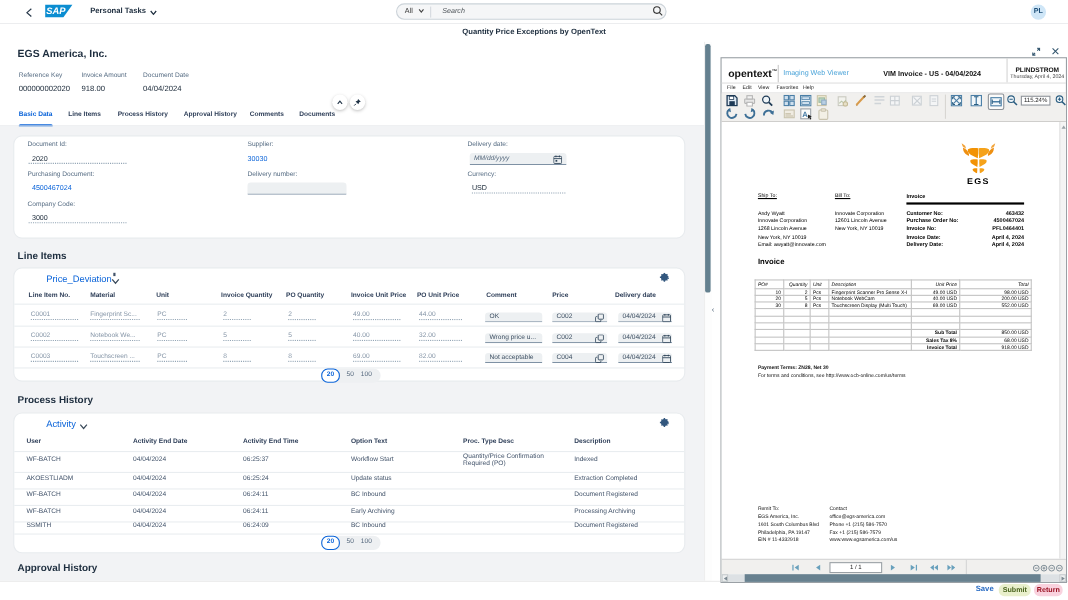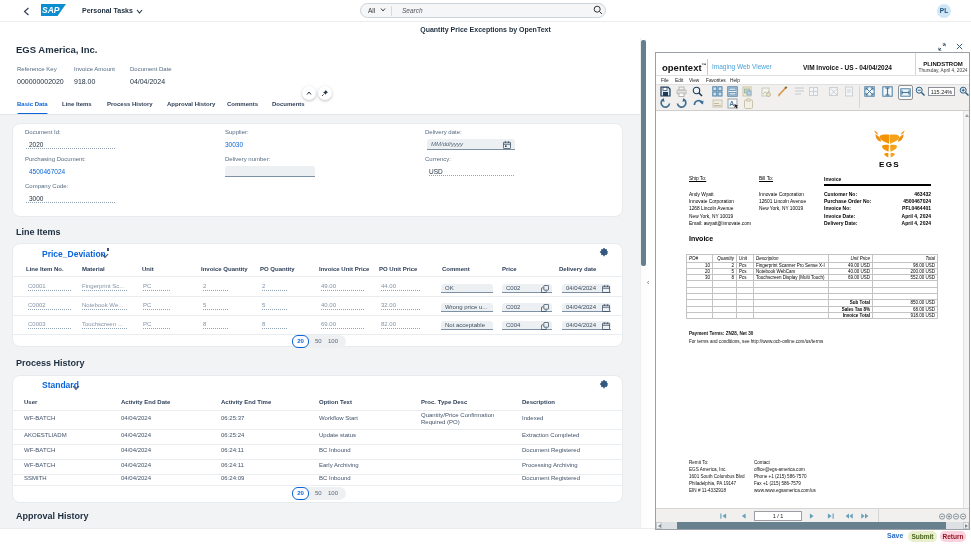--- a/index.html
+++ b/index.html
@@ -11,21 +11,21 @@
   #title2 { position:absolute; left:0; top:22px; width:971px; height:16px; background:#fff; text-align:center; font-size:7px; font-weight:bold; color:#1d2d3e; line-height:15px; }
   
   #lpanel { position:absolute; left:0; top:38px; width:647px; height:490px; background:#fff; }
   #lcontent { position:absolute; left:0; top:77px; width:640px; height:413px; background:#f2f3f5; }
   .card { position:absolute; background:#fff; border-radius:8px; border:1px solid #e8ebee; }
   .lbl { position:absolute; font-size:6px; color:#556b82; white-space:nowrap; }
   .val { position:absolute; font-size:6.5px; color:#22303f; white-space:nowrap; }
   .link { color:#0b64d9 !important; }
   .dotted { position:absolute; border-bottom:1px dotted #93a5b5; }
   .sectitle { position:absolute; font-size:9px; font-weight:bold; color:#1d2d3e; white-space:nowrap; }
-  .vartitle { position:absolute; font-size:8.5px; font-weight:bold; color:#0b64d9; white-space:nowrap;padding-left:15px; }
+  .vartitle { position:absolute; font-size:8.5px; font-weight:normal; color:#0b64d9; white-space:nowrap;padding-left:15px; }
   .th { position:absolute; font-size:6px; font-weight:bold; color:#30405a; white-space:nowrap; }
   .td { position:absolute; font-size:6px; color:#8494a6; white-space:nowrap; }
   .tdd { position:absolute; font-size:6px; color:#42536a; white-space:nowrap; }
   .rowline { position:absolute; border-bottom:1px solid #e9edf0; height:0; }
   .inp { position:absolute; background:#edf0f2; border-bottom:1px solid #7e91a4; border-radius:3px 3px 0 0; font-size:6px; color:#3c4e61; line-height:10px; padding-left:4px; white-space:nowrap; overflow:hidden; }
   .pagwrap { position:absolute; background:#eef0f2; border-radius:7px; height:13px; }
   .pag20 { position:absolute; background:#fff; border:1px solid #0b64d9; color:#0b64d9; border-radius:6px; font-size:6px; font-weight:bold; width:17px; height:13px; text-align:center; line-height:11px; }
   .pagx { position:absolute; font-size:6px; color:#55687d; }
   
   #viewer { position:absolute; left:655px; top:52px; width:315px; height:478px; border:1px solid #9aa0a5; background:#fff; }
@@ -242,21 +242,21 @@
         </svg>
 
       <div class="pagwrap" style="left:292px;top:219.5px;width:54px;"></div>
       <div class="pag20" style="left:292px;top:219.5px;">20</div>
       <div class="pagx" style="left:315px;top:222.5px;">50</div>
       <div class="pagx" style="left:328px;top:222.5px;">100</div>
 
       <div class="sectitle" style="left:16px;top:243px;">Process History</div>
 
       <div class="card" style="left:12px;top:260px;width:611px;height:128px;"></div>
-      <div class="vartitle" style="left:27px;top:265px;">Standard</div>
+      <div class="vartitle" style="left:27px;top:265px;">Activity</div>
       <svg class="abs" style="left:72px;top:270px;" width="8" height="6" viewBox="0 0 8 6">
           <path d="M1 1 L4 4.5 L7 1" stroke="#3a4a5a" stroke-width="1.1" fill="none"></path>
         </svg>
       <svg class="abs" style="left:599px;top:265px;" width="10" height="10" viewBox="0 0 24 24">
           <path fill="#33577e" d="M12 8a4 4 0 100 8 4 4 0 000-8zm9.4 5.6l-2-.3a7 7 0 000-2.6l2-.3.3-2-1.9-.8a7 7 0 00-1.3-2.2l.8-1.8-1.5-1.5-1.8.8A7 7 0 0013.8 2l-.3-2h-3l-.3 2a7 7 0 00-2.2 1.3l-1.8-.8-1.5 1.5.8 1.8A7 7 0 004.2 8l-2 .3v3l2 .3a7 7 0 001.3 2.2l-.8 1.8 1.5 1.5 1.8-.8a7 7 0 002.2 1.3l.3 2h3l.3-2a7 7 0 002.2-1.3l1.8.8 1.5-1.5-.8-1.8a7 7 0 001.3-2.2l2-.3z"></path>
         </svg>
       <div class="th" style="left:24px;top:284px;">User</div>
       <div class="th" style="left:121px;top:284px;">Activity End Date</div>
       <div class="th" style="left:221px;top:284px;">Activity End Time</div>
       <div class="th" style="left:319px;top:284px;">Option Text</div>

